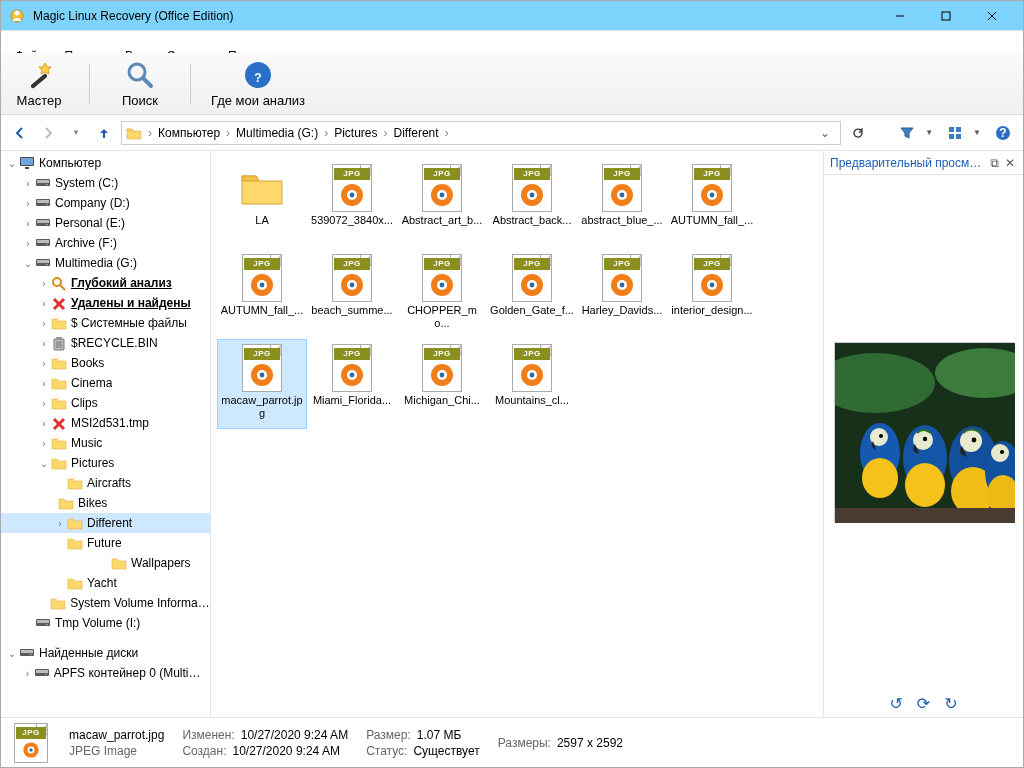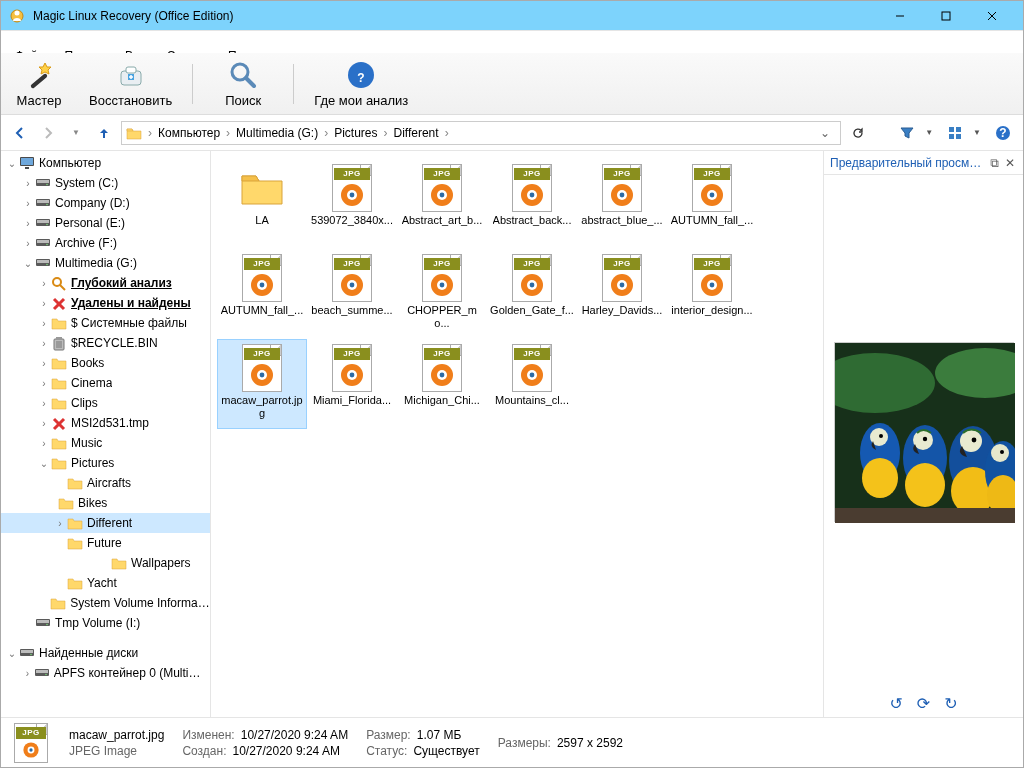--- a/index.html
+++ b/index.html
@@ -110,31 +110,20 @@
 <div class="toolbar">
   <div class="tool-btn">
     <span class="icon">
       <svg viewBox="0 0 32 32">
           <rect x="6" y="20" width="20" height="4" rx="2" fill="#333" transform="rotate(-40 16 22)"></rect>
           <polygon points="22,4 24,8 28,8 25,11 26,15 22,13 18,15 19,11 16,8 20,8" fill="#ffd147" stroke="#d99a14"></polygon>
         </svg>
     </span>
     <span class="label">Мастер</span>
   </div>
-  <div class="tool-btn">
-    <span class="icon">
-      <svg viewBox="0 0 32 32">
-          <rect x="6" y="12" width="20" height="14" rx="3" fill="#e9eef2" stroke="#8aa"></rect>
-          <rect x="11" y="8" width="10" height="6" rx="2" fill="#fff" stroke="#8aa"></rect>
-          <rect x="13" y="15" width="6" height="6" fill="#4aa3e0"></rect>
-          <path d="M16 16v4m-2-2h4" stroke="#fff" stroke-width="1.5"></path>
-        </svg>
-    </span>
-    <span class="label">Восстановить</span>
-  </div>
   <div class="sep"></div>
   <div class="tool-btn">
     <span class="icon">
       <svg viewBox="0 0 32 32">
           <circle cx="13" cy="13" r="8" fill="none" stroke="#5b8ab8" stroke-width="3"></circle>
           <line x1="19" y1="19" x2="27" y2="27" stroke="#5b8ab8" stroke-width="4" stroke-linecap="round"></line>
         </svg>
     </span>
     <span class="label">Поиск</span>
   </div>

